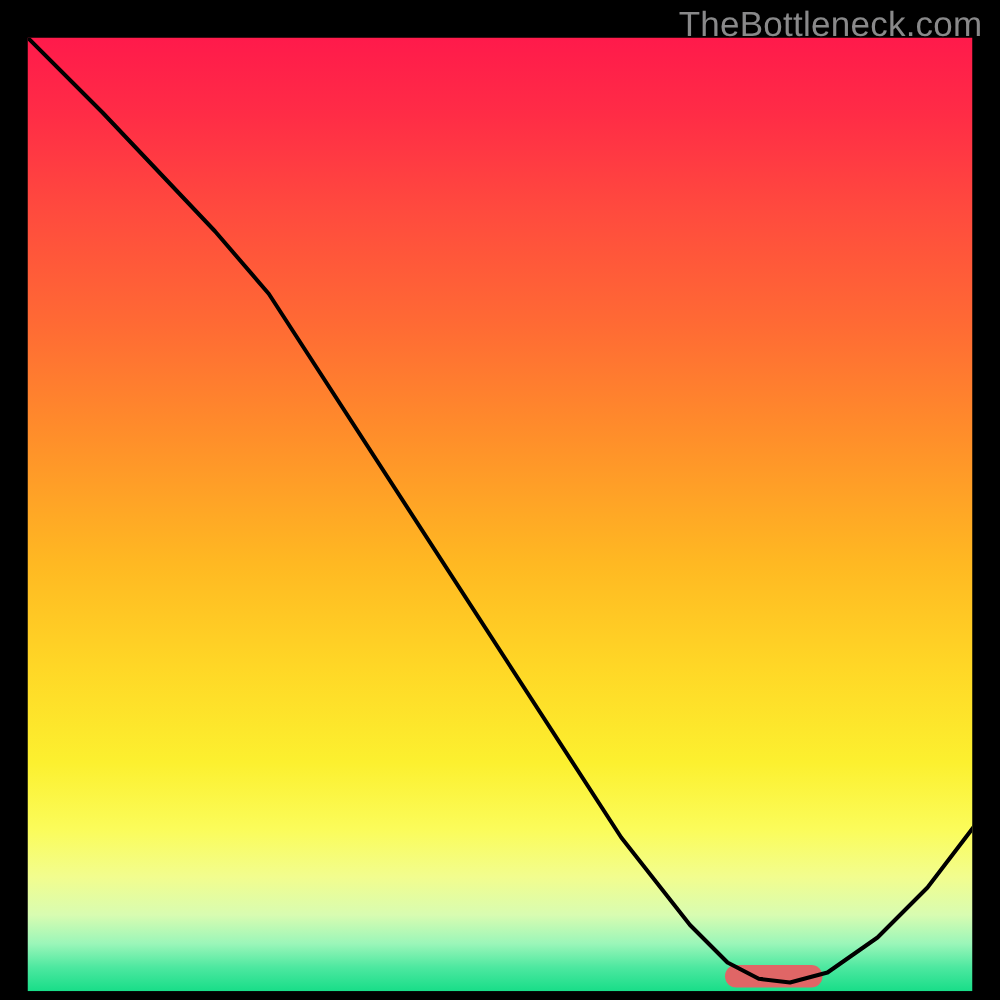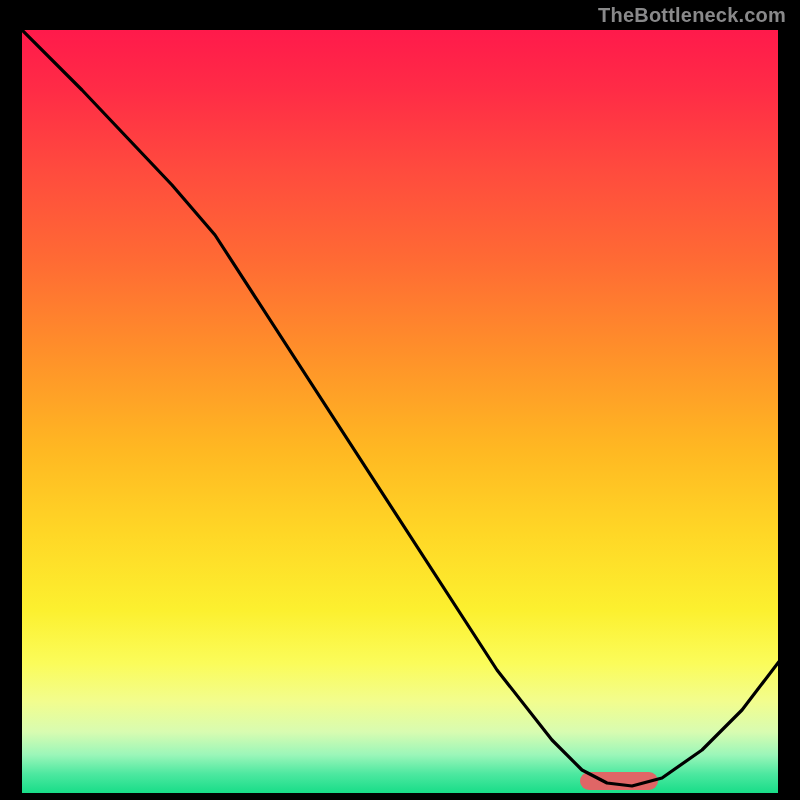--- a/index.html
+++ b/index.html
@@ -61,22 +61,22 @@
     left: 0;
     top: 0;
     width: 100%;
     height: 100%;
   }
   .watermark {
     position: absolute;
     top: 4px;
     right: 14px;
     color: #89898a;
-    font-size: 20px;
-    font-weight: 700;
+    font-size: 28px;
+    font-weight: 400;
     letter-spacing: 0.2px;
   }
 </style>
 </head>
 <body>
 
 <div class="frame">
   <div class="plot-area">
 
     <div class="gradient"></div>

